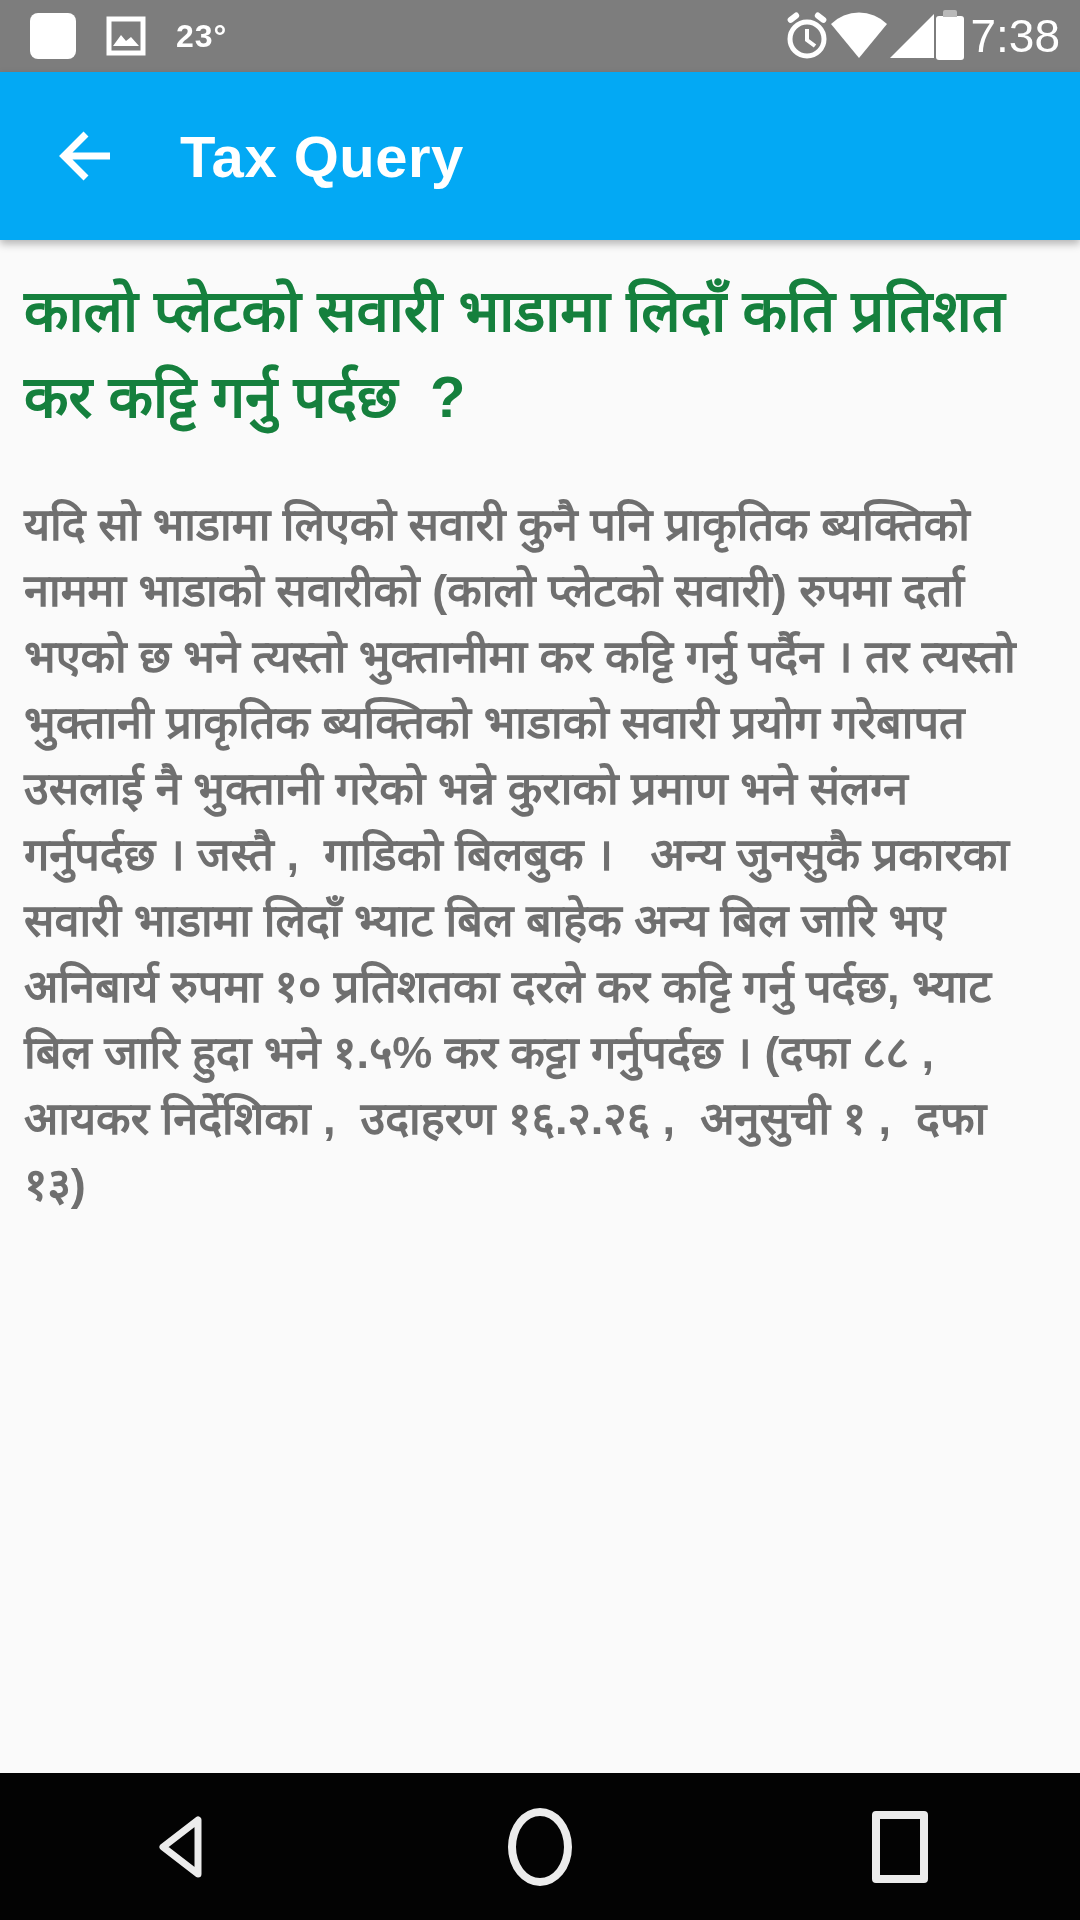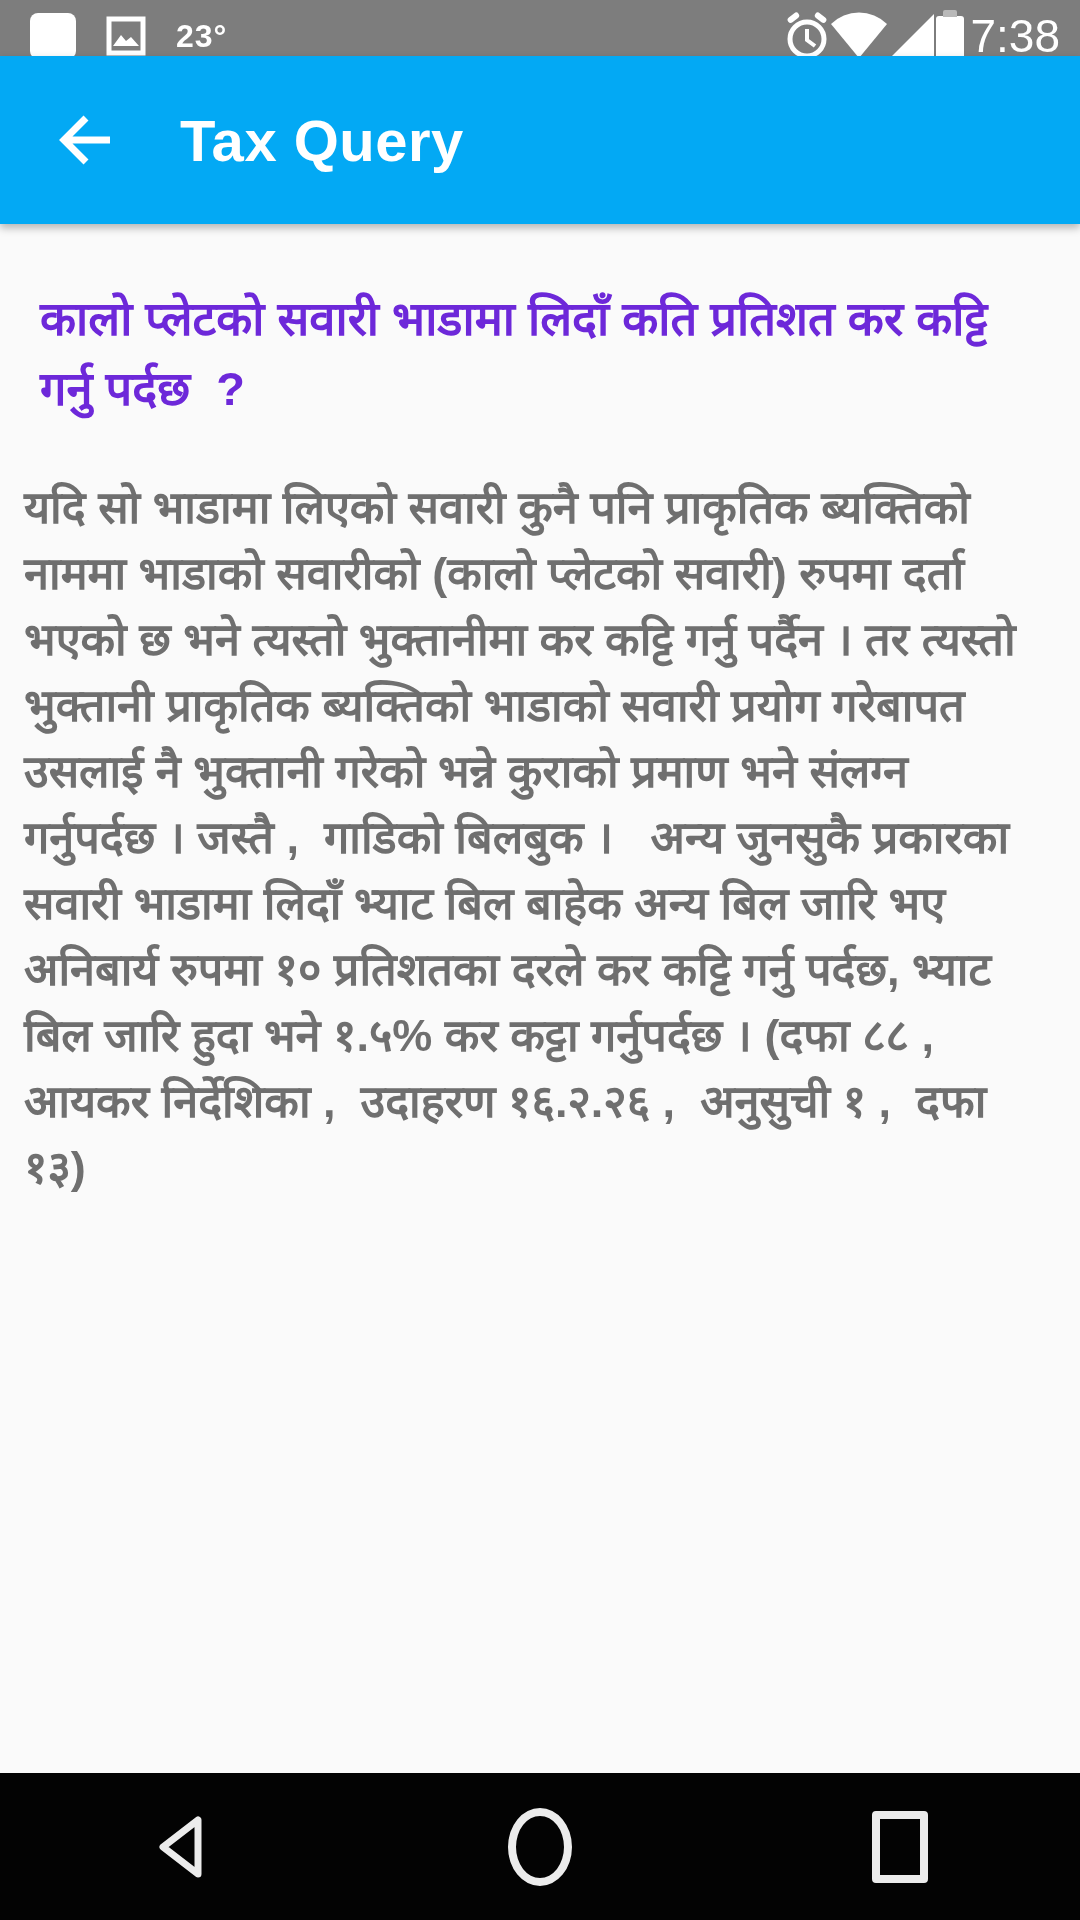--- a/index.html
+++ b/index.html
@@ -16,36 +16,36 @@
   .sb-left{display:flex;align-items:center;gap:30px;}
   .sb-right{display:flex;align-items:center;margin-left:auto;}
   .icon-notif-square{width:46px;height:46px;background:#fff;border-radius:8px;margin-left:10px;}
   .icon-image{width:40px;height:40px;display:block;}
   .sb-temp{font-size:32px;font-weight:bold;letter-spacing:1px;}
   .sb-time{font-size:46px;font-weight:400;margin-left:6px;}
   .icon-battery{position:relative;width:28px;height:44px;background:#fff;border-radius:3px;margin-top:4px;}
   .icon-battery::before{content:"";position:absolute;top:-6px;left:7px;width:14px;height:7px;background:#b9b9b9;border-radius:2px 2px 0 0;}
   
   .app-bar{
-    position:absolute;top:56px;left:0;width:100%;height:168px;
+    position:absolute;top:72px;left:0;width:100%;height:168px;
     background:#03a9f4;display:flex;align-items:center;
     box-sizing:border-box;padding:0 0 0 52px;
     box-shadow:0 4px 8px rgba(0,0,0,0.28);z-index:2;
   }
   .app-bar-title{
     color:#fff;font-size:58px;font-weight:bold;margin-left:66px;letter-spacing:0.5px;
   }
   .back-btn{width:62px;height:62px;display:flex;align-items:center;justify-content:center;cursor:pointer;background:none;border:none;padding:0;}
   
   .content{
     position:absolute;top:240px;left:0;width:100%;box-sizing:border-box;
     padding:28px 34px 0 24px;
   }
   .question{
-    margin:16px;font-size:47px;line-height:1.48;font-weight:bold;color:#6d28d9;
+    margin:0;font-size:58px;line-height:1.48;font-weight:bold;color:#15803d;
     white-space:pre-wrap;
   }
   .answer{
     margin:52px 0 0 0;font-size:45px;line-height:66px;font-weight:700;color:#6f6f6f;
     white-space:pre-wrap;
   }
   
   .nav-bar{
     position:absolute;left:0;bottom:0;width:100%;height:147px;background:#030303;
     display:flex;align-items:center;

